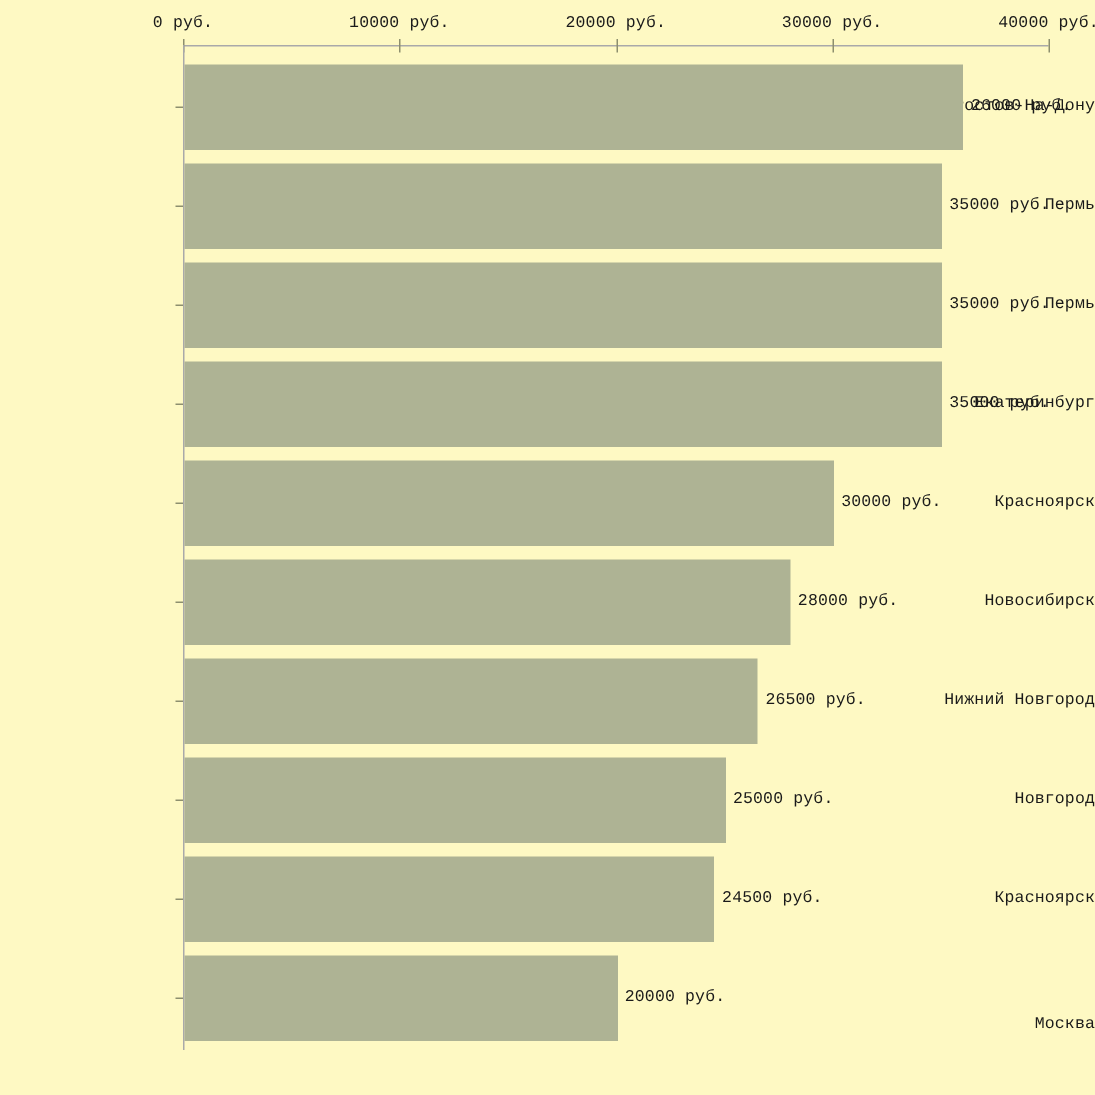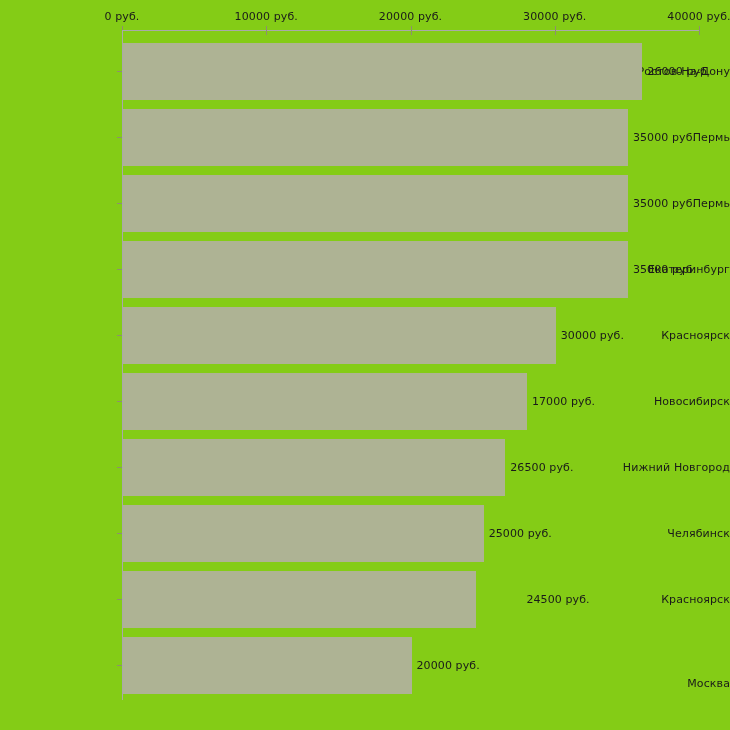--- a/index.html
+++ b/index.html
@@ -12,21 +12,22 @@
     height: 730px;
     font-family: "DejaVu Sans", "Liberation Sans", sans-serif;
     overflow: hidden;
     position: relative;
   }
 
   #chart-root {
     position: relative;
     width: 730px;
     height: 730px;
-    background: #84cc16;
+    background: #fef9c3;
+    font-family: Liberation Mono, monospace;
   }
 
   
   .x-axis-line {
     position: absolute;
     left: 122px;
     top: 30px;
     width: 577px;
     height: 1px;
     background: #a9a9a9;
@@ -126,21 +127,21 @@
       <div class="y-tick" style="top: 665px;"></div>
     </div>
   <div id="cat-labels">
       <div class="cat-label" style="top: 71px;">Ростов-На-Дону</div>
       <div class="cat-label" style="top: 137px;">Пермь</div>
       <div class="cat-label" style="top: 203px;">Пермь</div>
       <div class="cat-label" style="top: 269px;">Екатеринбург</div>
       <div class="cat-label" style="top: 335px;">Красноярск</div>
       <div class="cat-label" style="top: 401px;">Новосибирск</div>
       <div class="cat-label" style="top: 467px;">Нижний Новгород</div>
-      <div class="cat-label" style="top: 533px;">Челябинск</div>
+      <div class="cat-label" style="top: 533px;">Новгород</div>
       <div class="cat-label" style="top: 599px;">Красноярск</div>
       <div class="cat-label" style="top: 665px; margin-top: 18px;">Москва</div>
     </div>
 
   <div id="bars">
       <div class="bar" title="Ростов-На-Дону 36000 руб." style="top: 42.5px; height: 57px; width: 519.3px; background: rgb(174, 179, 148);"></div>
       <div class="bar" title="Пермь 35000 руб." style="top: 108.5px; height: 57px; width: 504.875px; background: rgb(174, 179, 148);"></div>
       <div class="bar" title="Самара 35000 руб." style="top: 174.5px; height: 57px; width: 504.875px; background: rgb(174, 179, 148);"></div>
       <div class="bar" title="Екатеринбург 35000 руб." style="top: 240.5px; height: 57px; width: 504.875px; background: rgb(174, 179, 148);"></div>
       <div class="bar" title="Челябинск 30000 руб." style="top: 306.5px; height: 57px; width: 432.75px; background: rgb(174, 179, 148);"></div>
@@ -149,20 +150,20 @@
       <div class="bar" title="Волгоград 25000 руб." style="top: 504.5px; height: 57px; width: 360.625px; background: rgb(174, 179, 148);"></div>
       <div class="bar" title="Красноярск 24500 руб." style="top: 570.5px; height: 57px; width: 353.413px; background: rgb(174, 179, 148);"></div>
       <div class="bar" title="Москва 20000 руб." style="top: 636.5px; height: 57px; width: 288.5px; background: rgb(174, 179, 148);"></div>
     </div>
   <div id="bar-values">
       <div class="bar-value" style="left: 647.3px; top: 71px;">26000 руб.</div>
       <div class="bar-value" style="left: 632.875px; top: 137px;">35000 руб.</div>
       <div class="bar-value" style="left: 632.875px; top: 203px;">35000 руб.</div>
       <div class="bar-value" style="left: 632.875px; top: 269px;">35000 руб.</div>
       <div class="bar-value" style="left: 560.75px; top: 335px;">30000 руб.</div>
-      <div class="bar-value" style="left: 531.9px; top: 401px;">17000 руб.</div>
+      <div class="bar-value" style="left: 531.9px; top: 401px;">28000 руб.</div>
       <div class="bar-value" style="left: 510.262px; top: 467px; text-align: center;">26500 руб.</div>
       <div class="bar-value" style="left: 488.625px; top: 533px;">25000 руб.</div>
-      <div class="bar-value" style="left: 481.413px; top: 599px; margin-left: 45px;">24500 руб.</div>
+      <div class="bar-value" style="left: 481.413px; top: 599px;">24500 руб.</div>
       <div class="bar-value" style="left: 416.5px; top: 665px;">20000 руб.</div>
     </div>
 
 </div>
 
 </body></html>

